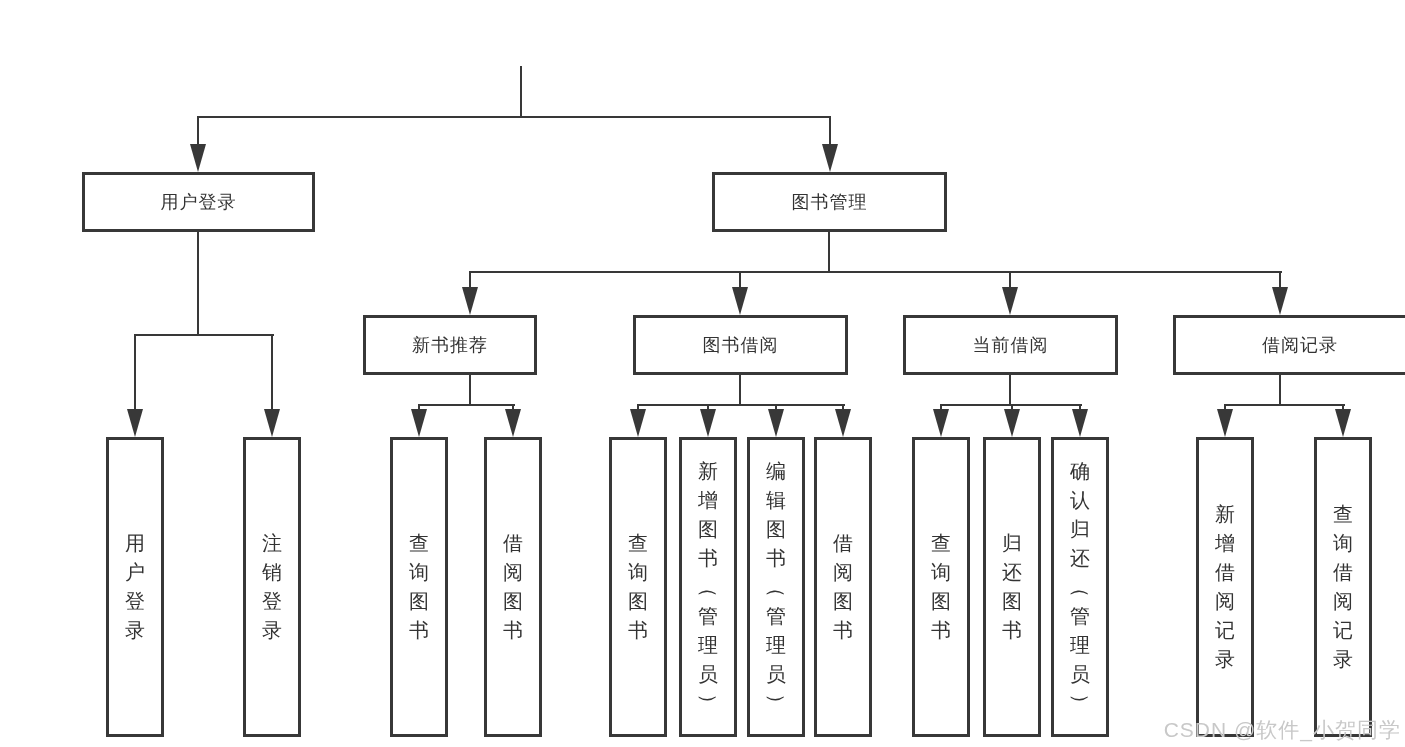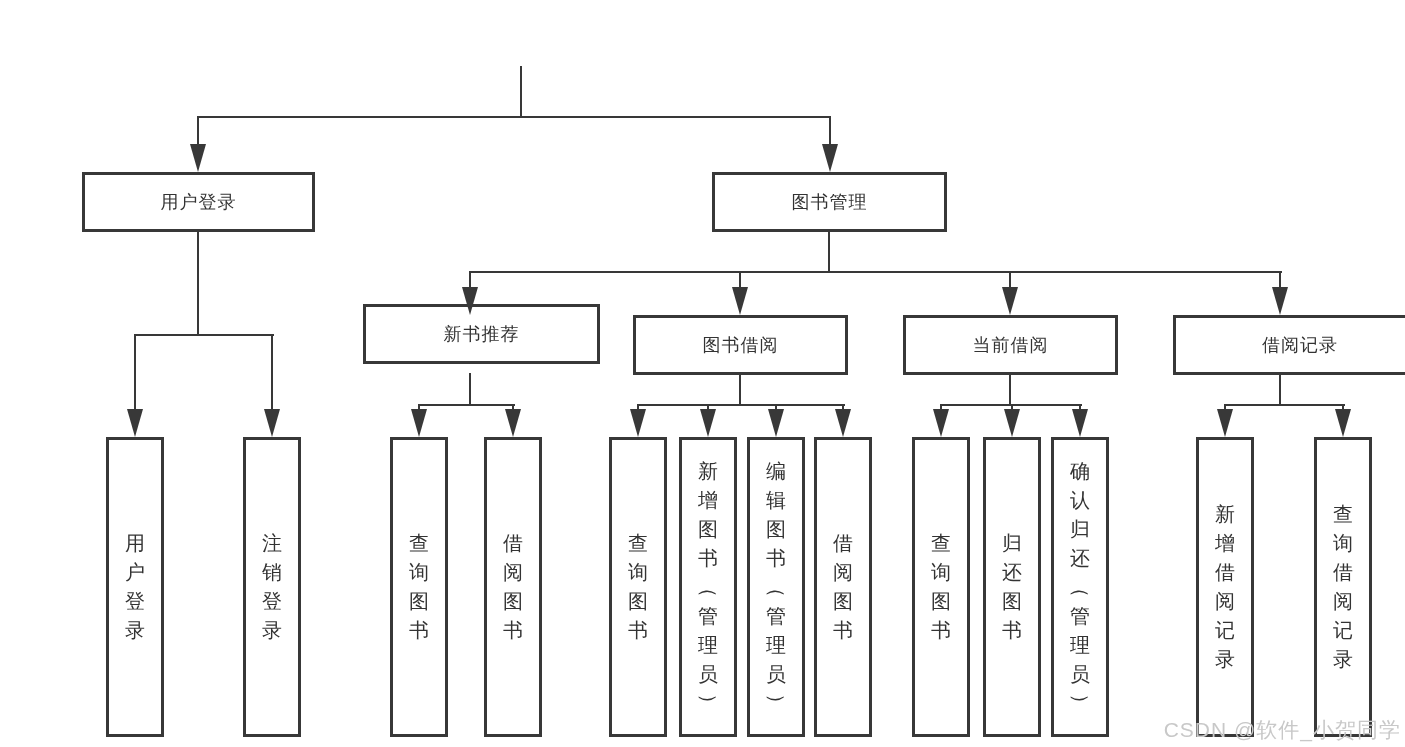--- a/index.html
+++ b/index.html
@@ -39,21 +39,21 @@
 <div class="stage">
 
 
   <div class="hbox" style="left:712px;top:172px;width:235px;height:60px">
     <span class="lbl">图书管理</span>
   </div>
   <div class="hbox" style="left:82px;top:172px;width:233px;height:60px">
     <span class="lbl">用户登录</span>
   </div>
 
-  <div class="hbox" style="left:363px;top:304px;width:237px;height:60px">
+  <div class="hbox" style="left:363px;top:315px;width:174px;height:60px">
     <span class="lbl">新书推荐</span>
   </div>
   <div class="hbox" style="left:633px;top:315px;width:215px;height:60px">
     <span class="lbl">图书借阅</span>
   </div>
   <div class="hbox" style="left:903px;top:315px;width:215px;height:60px">
     <span class="lbl">当前借阅</span>
   </div>
   <div class="hbox" style="left:1173px;top:315px;width:254px;height:60px">
     <span class="lbl">借阅记录</span>

